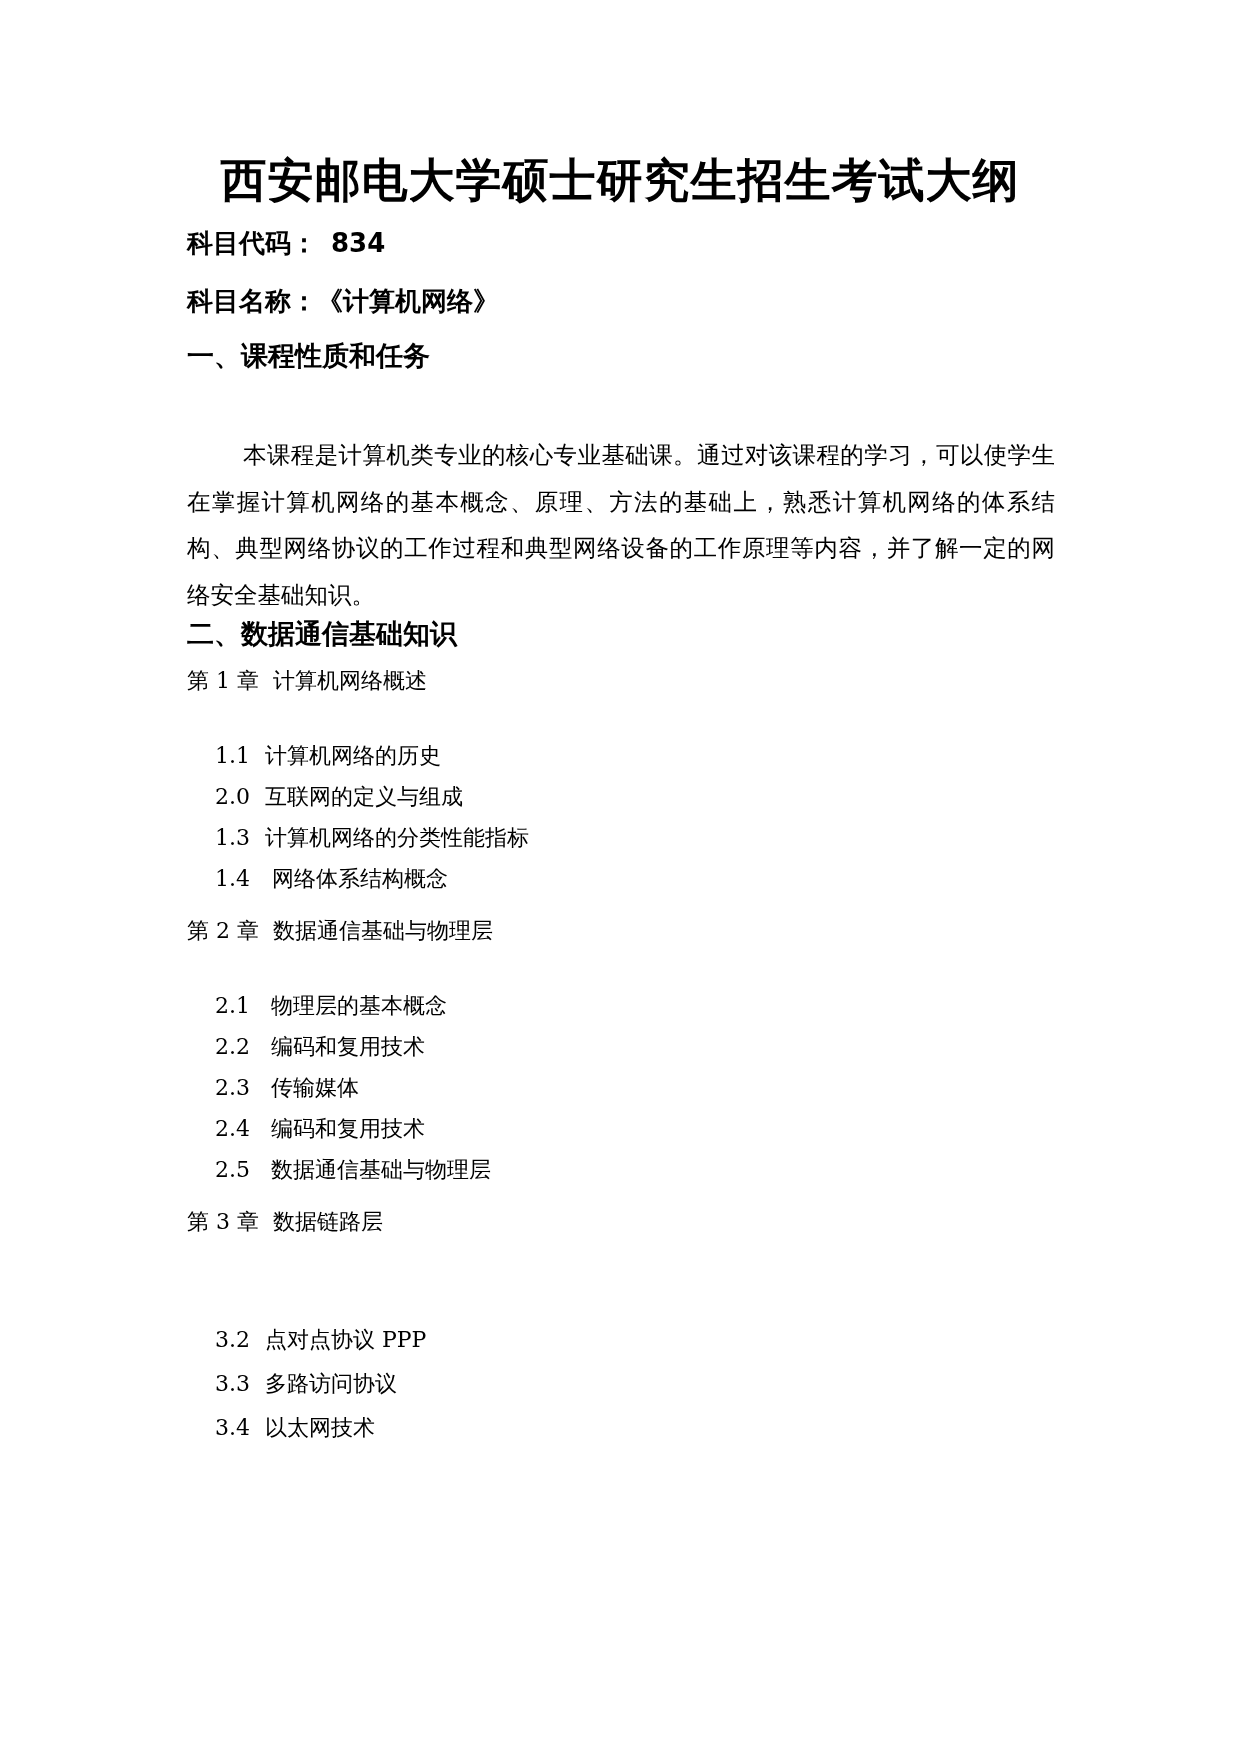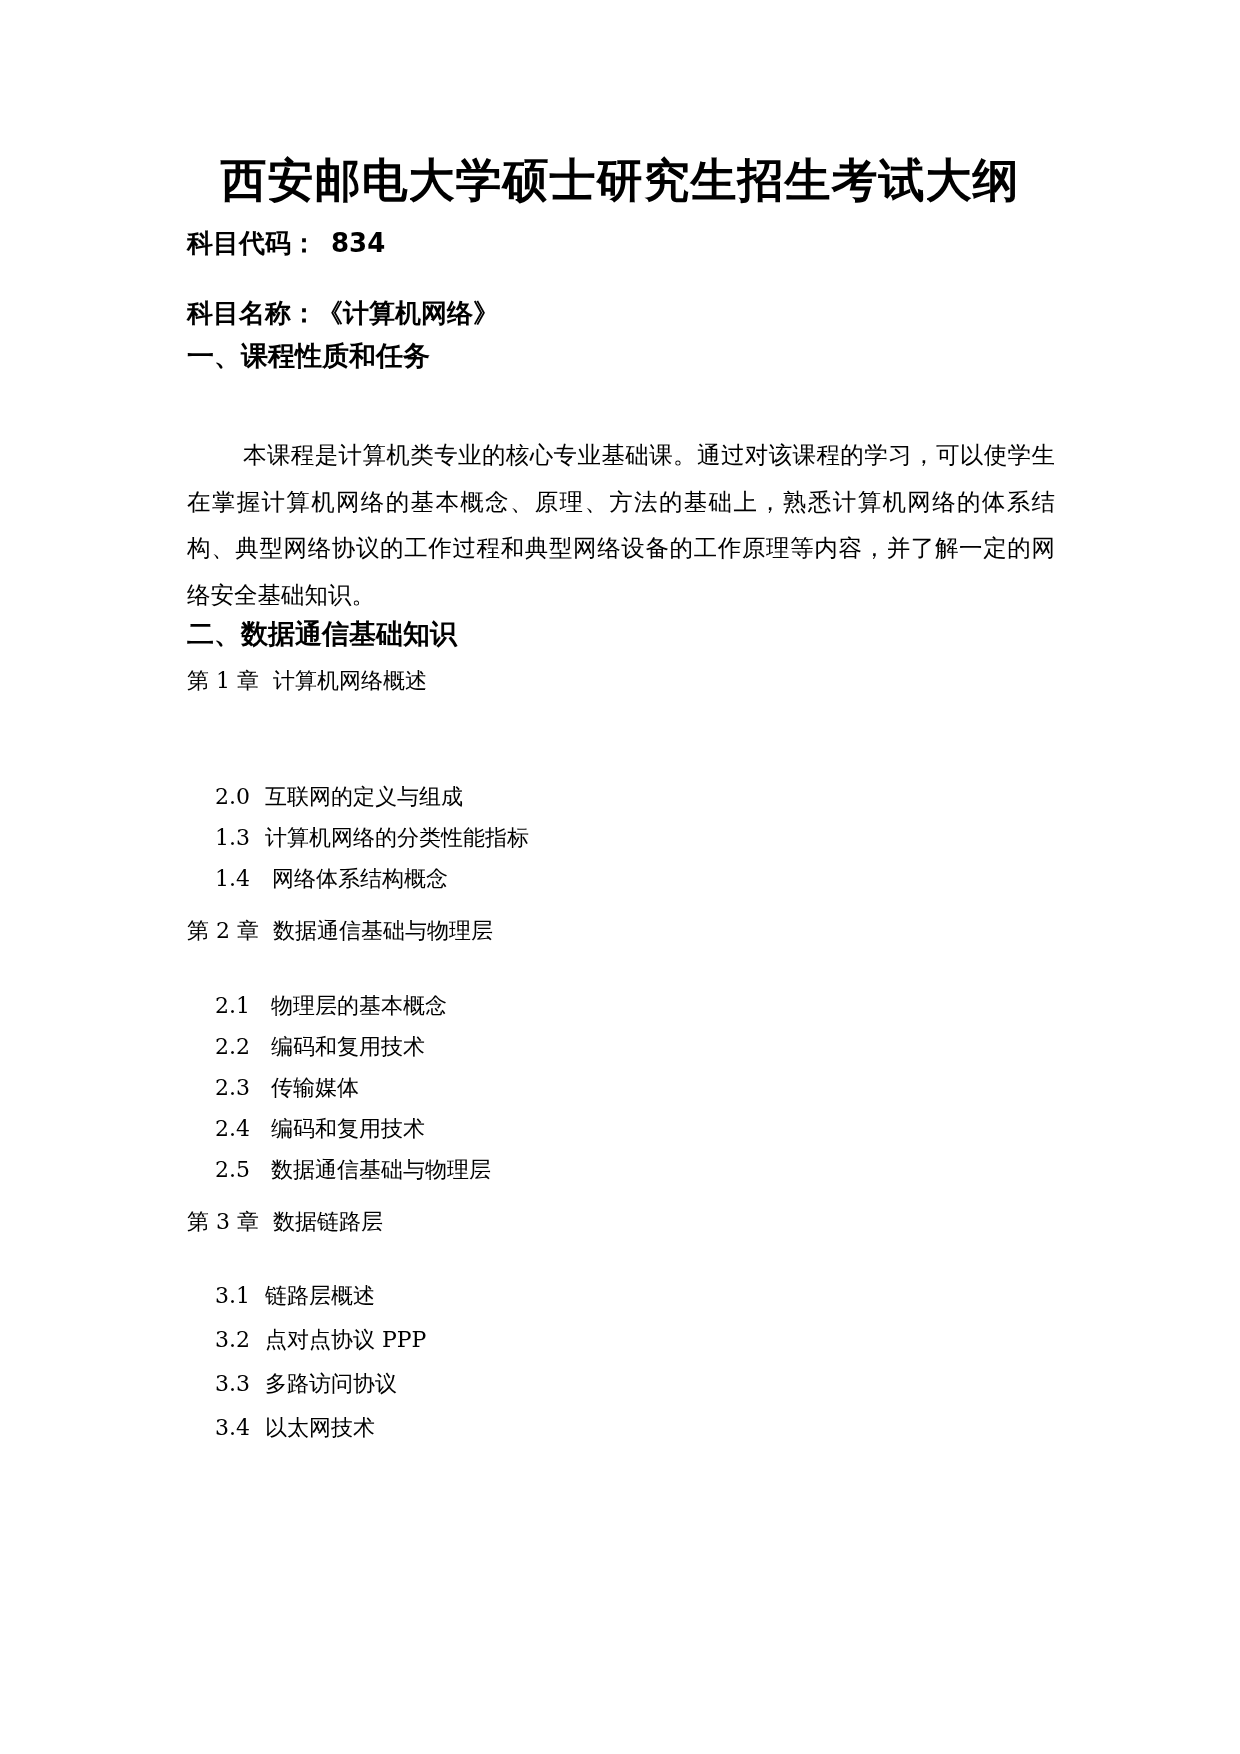--- a/index.html
+++ b/index.html
@@ -43,31 +43,34 @@
 <body>
 
 <div class="page">
 
   <div class="title">西安邮电大学硕士研究生招生考试大纲</div>
 
   <div class="meta" style="top:226px;">
     <span>科目代码：</span><span class="val">834</span>
   </div>
 
-  <div class="meta" style="top:296px;">
+  <div class="meta" style="top:284px;">
     <span>科目名称：</span><span>《计算机网络》</span>
   </div>
 
   <div class="section-heading" style="top:338px;">一、课程性质和任务</div>
 
   <div class="para">本课程是计算机类专业的核心专业基础课。通过对该课程的学习，可以使学生在掌握计算机网络的基本概念、原理、方法的基础上，熟悉计算机网络的体系结构、典型网络协议的工作过程和典型网络设备的工作原理等内容，并了解一定的网络安全基础知识。</div>
 
   <div class="section-heading" style="top:616px;">二、数据通信基础知识</div>
 
   <div class="line" style="top:666px;">第 1 章  计算机网络概述</div>
+  <div class="line" style="top:711px;">
+    <span class="num w1">1.1</span><span>计算机网络的历史</span>
+  </div>
   <div class="line" style="top:752px;">
     <span class="num w1">2.0</span><span>互联网的定义与组成</span>
   </div>
   <div class="line" style="top:793px;">
     <span class="num w1">1.3</span><span>计算机网络的分类性能指标</span>
   </div>
   <div class="line" style="top:834px;">
     <span class="num w1">1.4</span><span> 网络体系结构概念</span>
   </div>
 
@@ -82,23 +85,20 @@
     <span class="num w2">2.3</span><span>传输媒体</span>
   </div>
   <div class="line" style="top:1084px;">
     <span class="num w2">2.4</span><span>编码和复用技术</span>
   </div>
   <div class="line" style="top:1125px;">
     <span class="num w2">2.5</span><span>数据通信基础与物理层</span>
   </div>
 
   <div class="line" style="top:1207px;">第 3 章  数据链路层</div>
-  <div class="line" style="top:1251px;">
-    <span class="num w3">3.1</span><span>链路层概述</span>
-  </div>
   <div class="line" style="top:1295px;">
     <span class="num w3">3.2</span><span>点对点协议 PPP</span>
   </div>
   <div class="line" style="top:1339px;">
     <span class="num w3">3.3</span><span>多路访问协议</span>
   </div>
   <div class="line" style="top:1383px;">
     <span class="num w3">3.4</span><span>以太网技术</span>
   </div>
 

